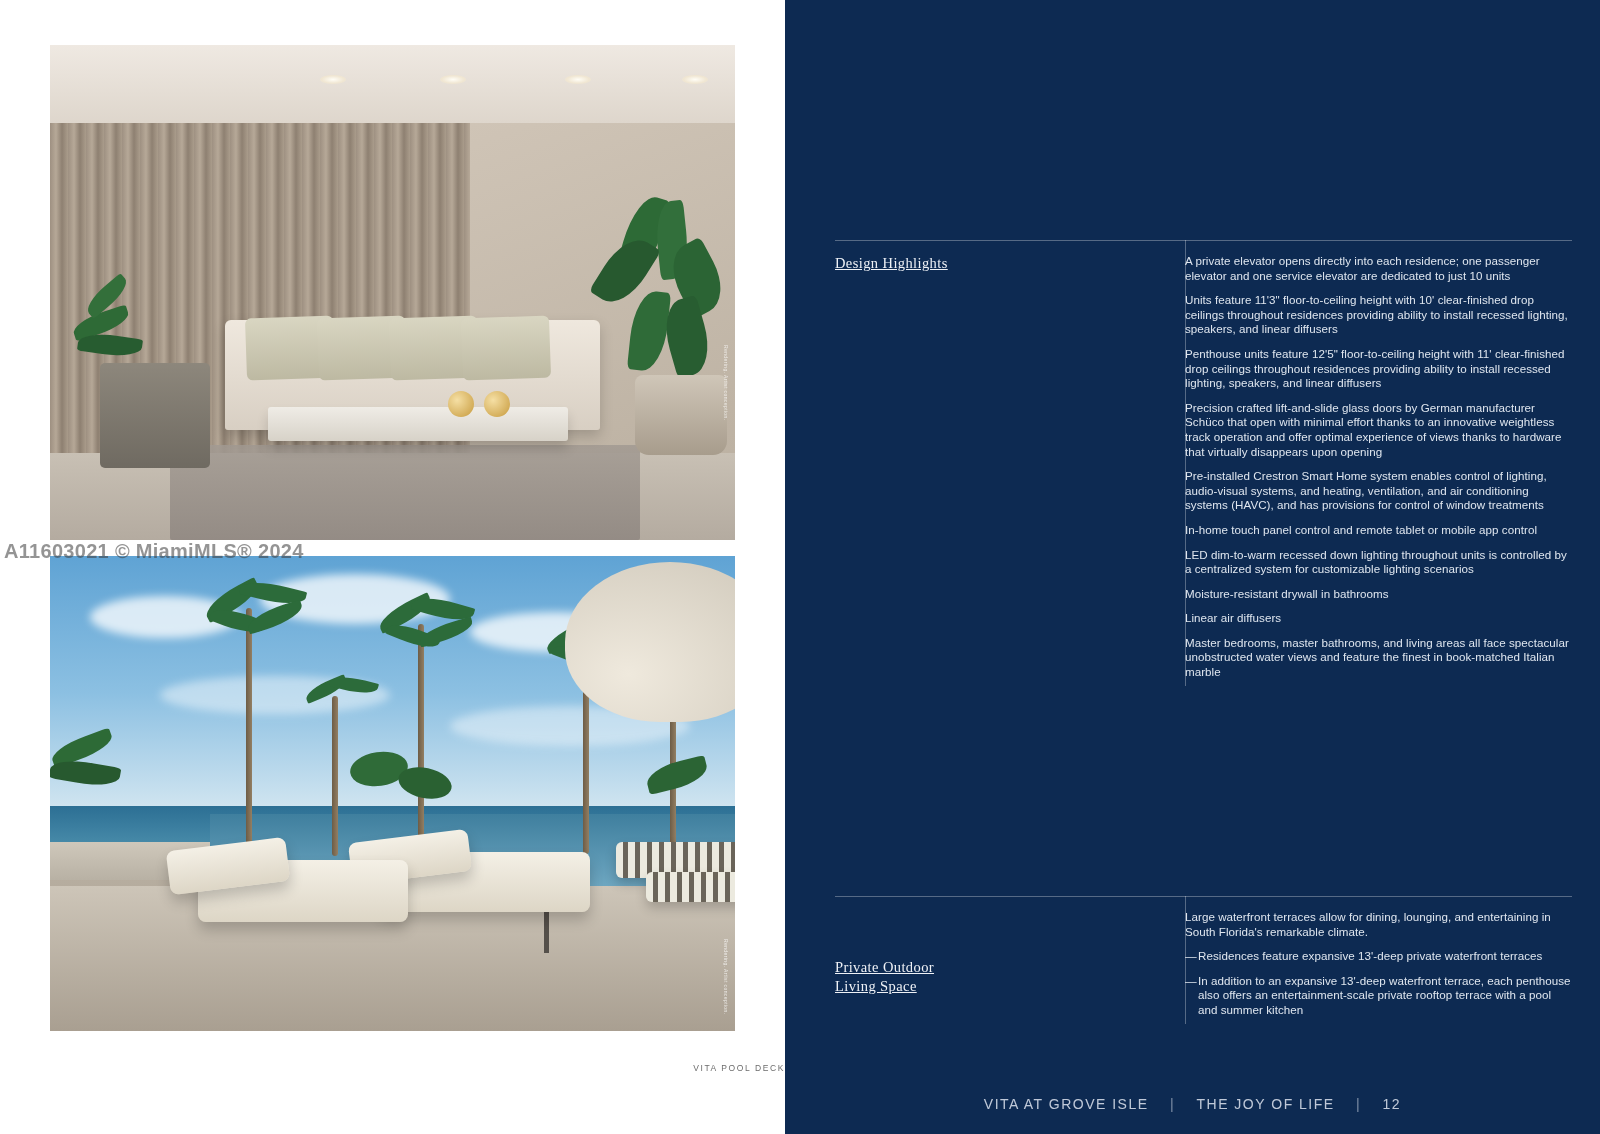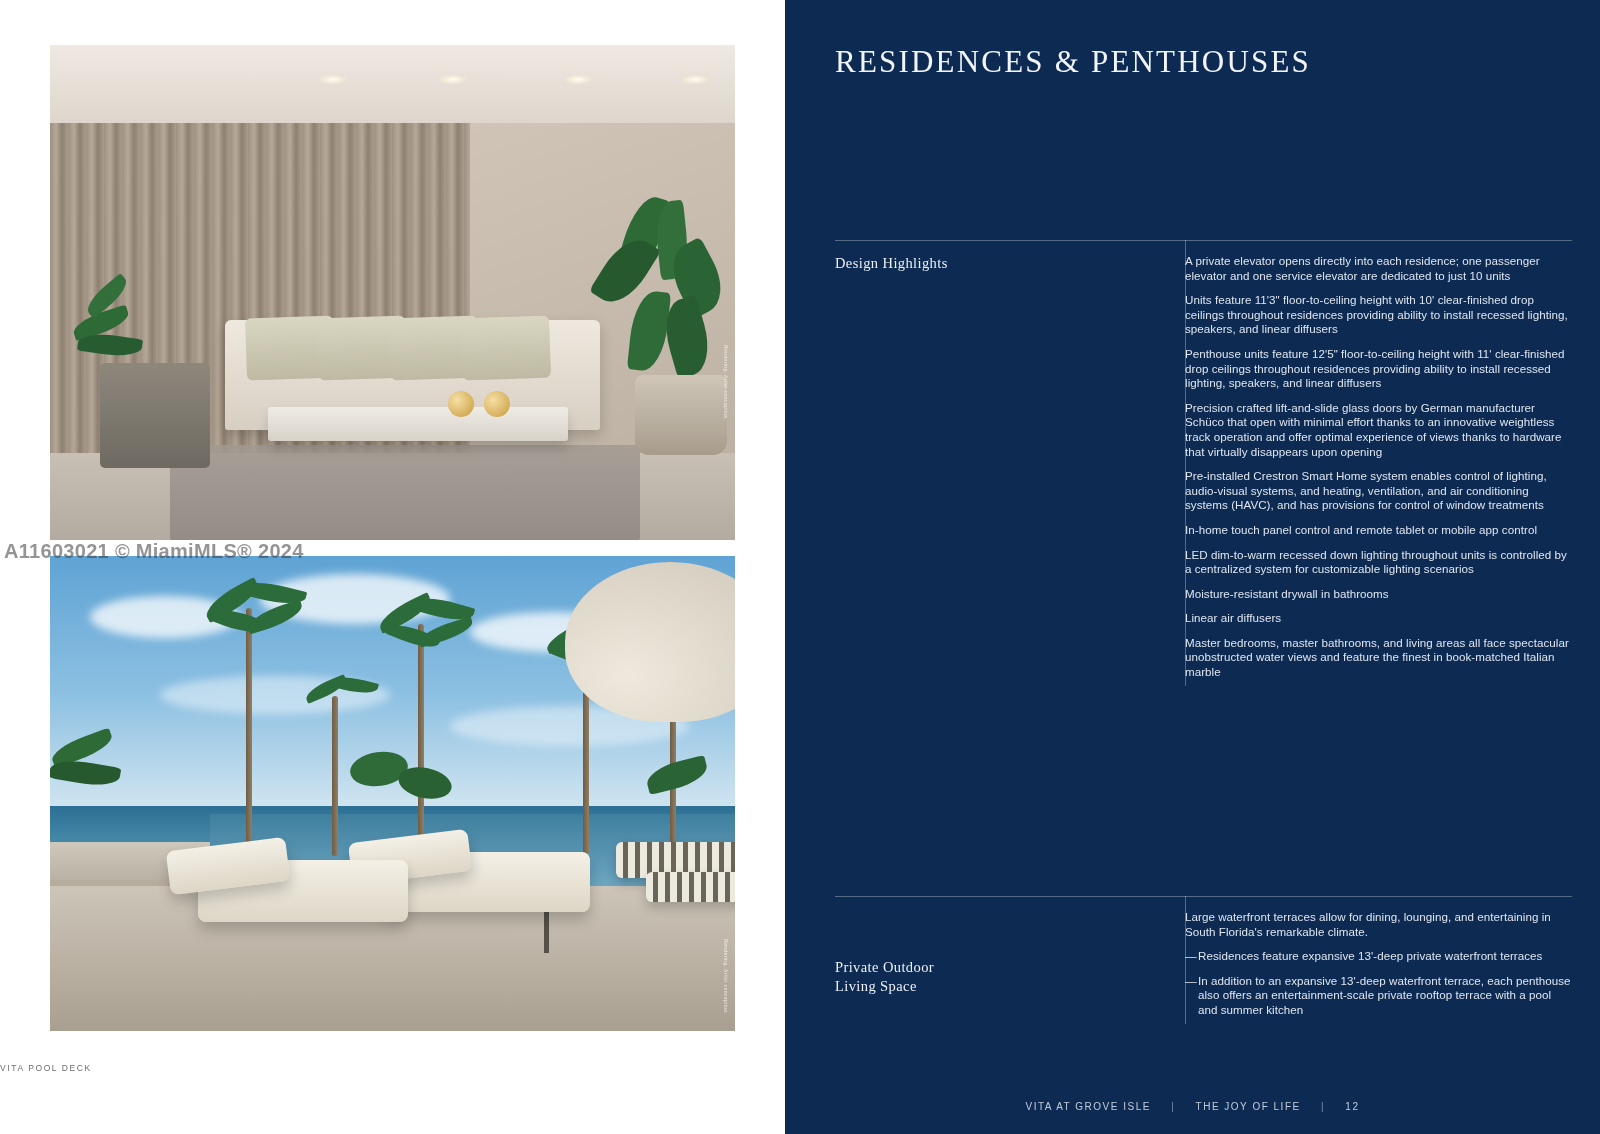--- a/index.html
+++ b/index.html
@@ -183,21 +183,21 @@
   .pool-credit {
     position: absolute; right: 6px; bottom: 16px;
     writing-mode: vertical-rl;
     font-size: 5px; letter-spacing: .4px;
     color: rgba(255,255,255,.75);
   }
 
   .caption {
     position: absolute;
     left: 0; right: 0; top: 1063px;
-    text-align: left;
+    text-align: right;
     font-size: 8.5px;
     letter-spacing: 1.6px;
     color: #6c6c6c;
   }
 
   .watermark {
     position: absolute;
     left: 4px; top: 540px;
     font-size: 20px;
     font-weight: bold;
@@ -238,20 +238,21 @@
     display: flex;
     padding-top: 14px;
   }
   .sec-label {
     flex: 0 0 350px;
     font-family: "Liberation Serif", serif;
     font-size: 14.5px;
     line-height: 19px;
     letter-spacing: .4px;
     color: #eef1f6;
+    text-decoration: underline;
   }
   .sec-col {
     flex: 1 1 auto;
     position: relative;
   }
   .sec-col::before {
     content: "";
     position: absolute;
     left: 0; top: -14px; bottom: -6px;
     width: 1px;
@@ -273,21 +274,21 @@
     position: absolute; left: 0; top: 0;
   }
 
   .section-design { top: 240px; }
   .section-outdoor { top: 896px; }
 
   .r-footer {
     position: absolute;
     left: 0; right: 0; bottom: 22px;
     text-align: center;
-    font-size: 10px;
+    font-size: 14px;
     letter-spacing: 1.5px;
     color: rgba(230,236,245,.82);
   }
   .r-footer span { margin: 0 8px; }
   .sep { opacity: .6; }
 </style>
 </head>
 <body>
 
 <div class="page">
@@ -391,21 +392,20 @@
       <div class="lounger" style="left:118px;top:288px;width:120px;height:44px;transform:rotate(-7deg);"></div>
 
       <div class="pool-credit">Rendering. Artist conception.</div>
     </div>
 
     <div class="caption">VITA POOL DECK</div>
     <div class="watermark">A11603021 © MiamiMLS® 2024</div>
   </div>
 
   <div class="right-page">
-    <div class="r-title">RESIDENCES &amp; PENTHOUSES</div>
 
     <div class="section section-design">
       <div class="section-rule"></div>
       <div class="section-inner">
         <div class="sec-label">Design Highlights</div>
         <div class="sec-col">
           <div class="bullet">A private elevator opens directly into each residence; one passenger elevator and one service elevator are dedicated to just 10 units</div>
           <div class="bullet">Units feature 11'3" floor-to-ceiling height with 10' clear-finished drop ceilings throughout residences providing ability to install recessed lighting, speakers, and linear diffusers</div>
           <div class="bullet">Penthouse units feature 12'5" floor-to-ceiling height with 11' clear-finished drop ceilings throughout residences providing ability to install recessed lighting, speakers, and linear diffusers</div>
           <div class="bullet">Precision crafted lift-and-slide glass doors by German manufacturer Schüco that open with minimal effort thanks to an innovative weightless track operation and offer optimal experience of views thanks to hardware that virtually disappears upon opening</div>

